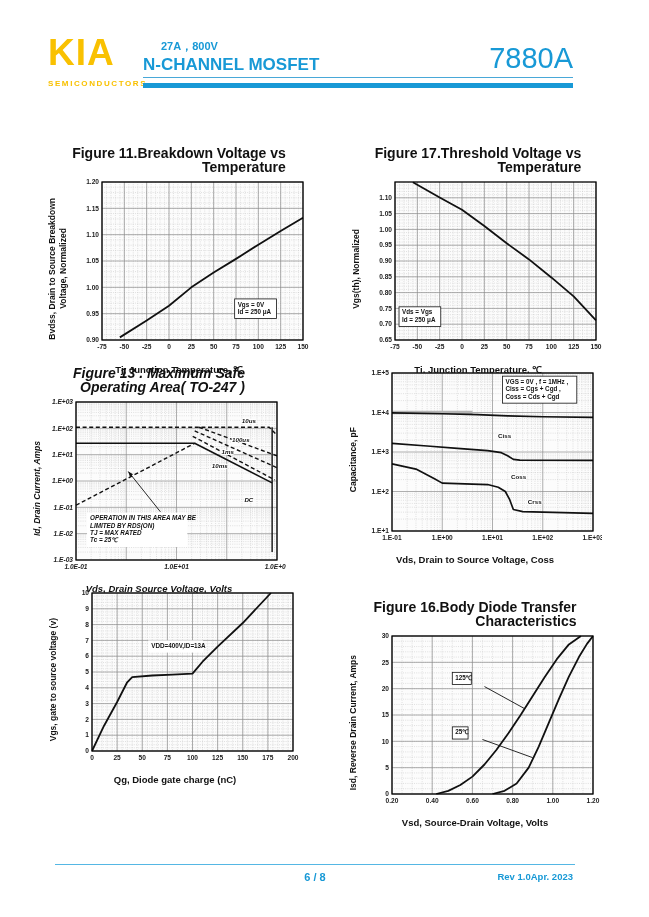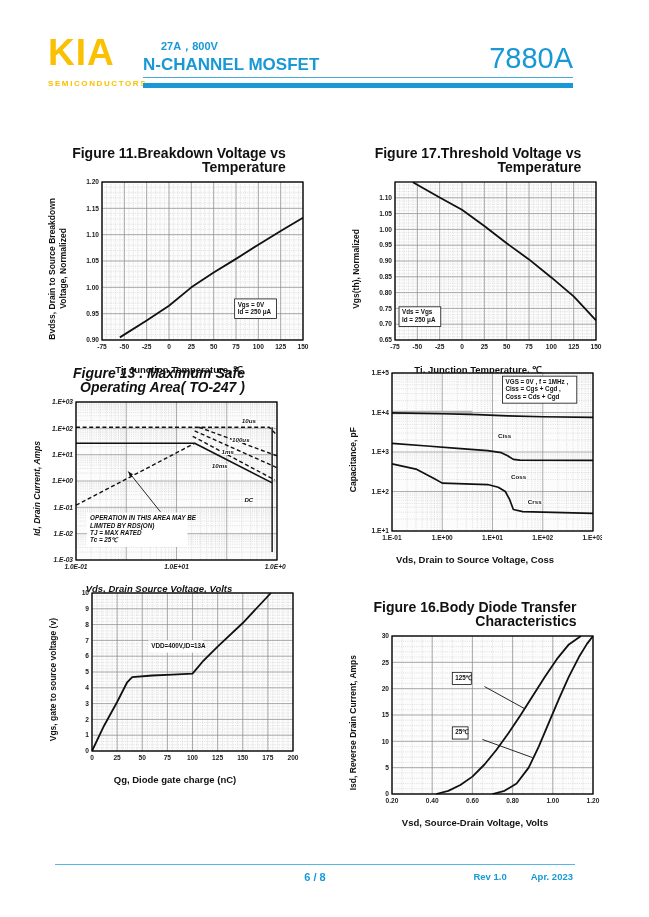--- a/index.html
+++ b/index.html
@@ -28,21 +28,21 @@
   #fig12{left:334px;top:147px;width:288px;}
   #fig13{left:16px;top:367px;width:286px;font-style:italic;}
   #fig14{left:330px;top:367px;width:290px;}
   #fig15{left:34px;top:587px;width:282px;}
   #fig16{left:330px;top:585px;width:290px;margin-top:16px;}
   
   .footer-line{position:absolute;left:55px;right:55px;top:864px;height:1px;background:#55b7e4;}
   .footer-page{position:absolute;left:0;right:0;top:871px;text-align:center;color:#1899d6;
                font-weight:bold;font-size:11px;}
   .footer-rev{position:absolute;right:57px;top:871px;color:#1899d6;font-weight:bold;font-size:9.5px;}
-  .footer-rev span{margin-left:24px;}
+  .footer-rev span{margin-left:0;}
 </style>
 </head>
 <body>
 
 <div class="page">
 
   <div class="logo">KIA</div>
   <div class="logo-sub">SEMICONDUCTORS</div>
   <div class="prod-line1">27A，800V</div>
   <div class="prod-line2">N-CHANNEL MOSFET</div>

